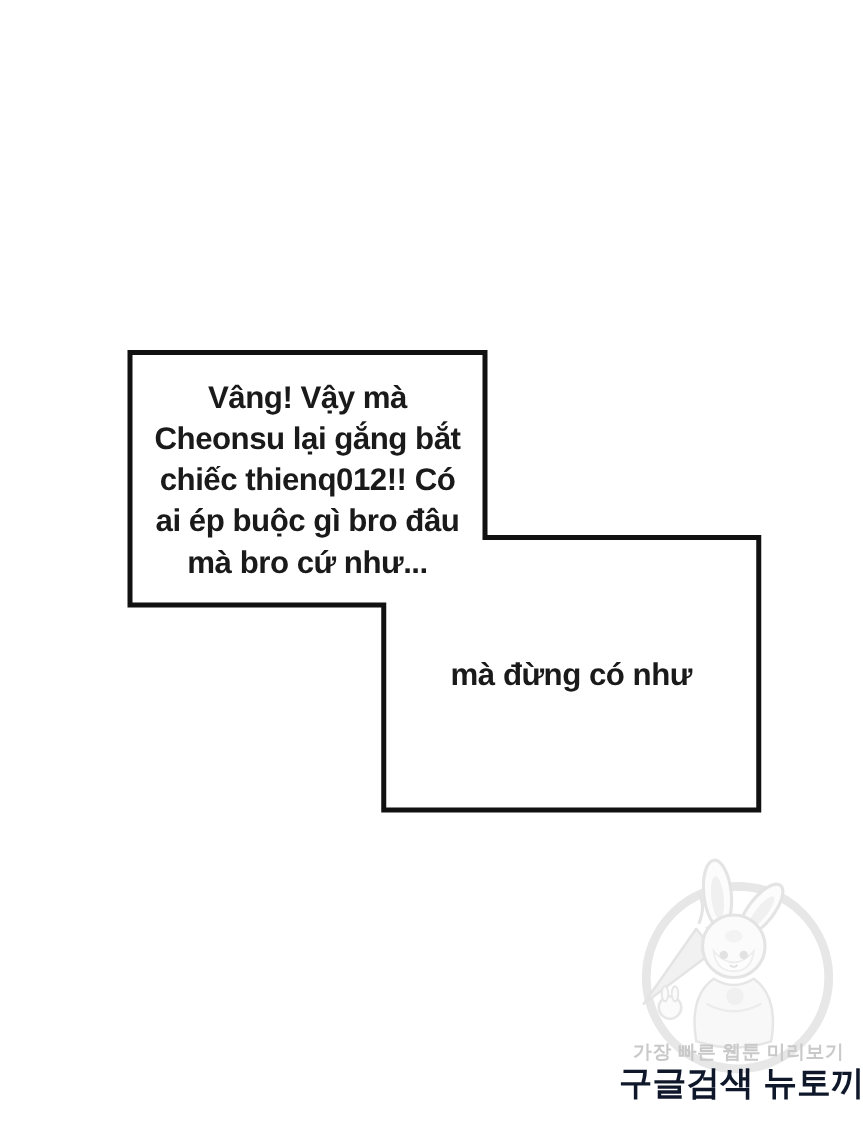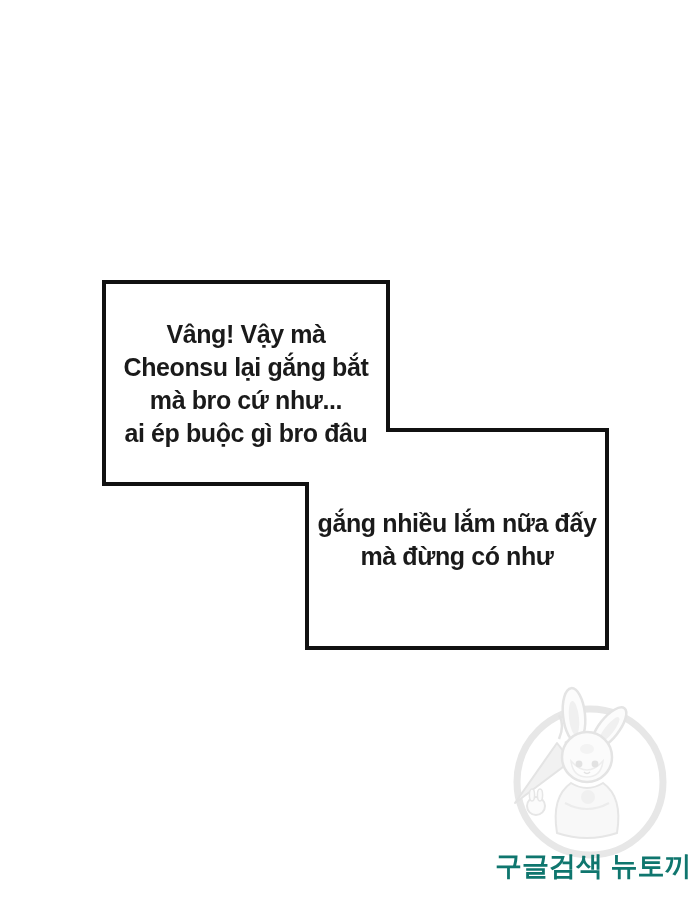--- a/index.html
+++ b/index.html
@@ -83,42 +83,42 @@
     white-space: nowrap;
   }
   .wm-brand {
     position: absolute;
     left: 0px;
     top: 163px;
     width: 192px;
     text-align: center;
     font-size: 27px;
     font-weight: bold;
-    color: #0f766e;
+    color: #0f172a;
     white-space: nowrap;
   }
 </style>
 </head>
 <body>
 
 <div class="page">
 
   <svg class="bubble-outline-svg" viewBox="0 0 690 900" xmlns="http://www.w3.org/2000/svg">
     <path d="M104,282 L388,282 L388,430 L607,430 L607,648 L307,648 L307,484 L104,484 Z" fill="#ffffff" stroke="#111111" stroke-width="4" stroke-linejoin="miter"></path>
   </svg>
 
   <div class="bubble-text" id="bubble1-text">
     <span>Vâng! Vậy mà</span>
     <span>Cheonsu lại gắng bắt</span>
+    <span>chiếc thienq012!! Có</span>
+    <span>ai ép buộc gì bro đâu</span>
     <span>mà bro cứ như...</span>
-    <span>ai ép buộc gì bro đâu</span>
   </div>
 
   <div class="bubble-text" id="bubble2-text">
-    <span>gắng nhiều lắm nữa đấy</span>
     <span>mà đừng có như</span>
   </div>
 
   <div class="watermark">
     <svg class="mascot-svg" viewBox="0 0 190 180" xmlns="http://www.w3.org/2000/svg">
 
       <circle cx="95" cy="97" r="73" fill="none" stroke="#e7e7e7" stroke-width="7"></circle>
 
       <path d="M20,118 L62,58 L76,76 Z" fill="#f1f1f1" stroke="#e4e4e4" stroke-width="2" stroke-linejoin="round"></path>
       <path d="M64,54 q6,-14 0,-24" fill="none" stroke="#e4e4e4" stroke-width="2.5"></path>
@@ -138,16 +138,17 @@
 
       <path d="M76,76 q16,18 32,0 q-2,16 -16,16 q-14,0 -16,-16 Z" fill="#fdfdfd" stroke="#ededed" stroke-width="1.5"></path>
       <circle cx="84" cy="79" r="3.4" fill="#e2e2e2"></circle>
       <circle cx="100" cy="79" r="3.4" fill="#e2e2e2"></circle>
       <path d="M89,87 q3,3 6,0" fill="none" stroke="#e2e2e2" stroke-width="1.5"></path>
 
       <path d="M62,148 q-6,-36 14,-50 q16,10 32,0 q20,14 14,50 q-30,10 -60,0 Z" fill="#f8f8f8" stroke="#e6e6e6" stroke-width="2"></path>
       <path d="M70,118 q22,12 44,0" fill="none" stroke="#ececec" stroke-width="2"></path>
       <circle cx="93" cy="112" r="7" fill="#f0f0f0"></circle>
     </svg>
+    <div class="wm-tagline">가장 빠른 웹툰 미리보기</div>
     <div class="wm-brand">구글검색 뉴토끼</div>
   </div>
 
 </div>
 
 </body></html>

